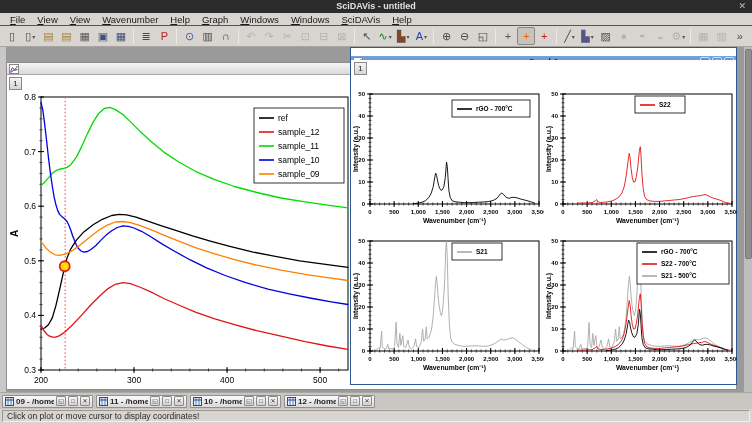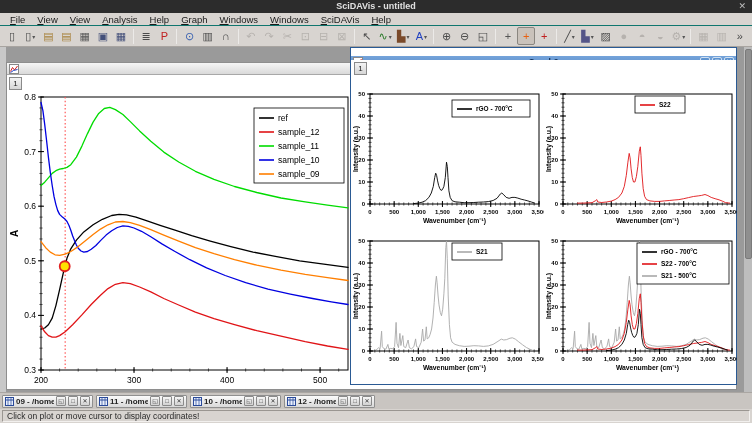--- a/index.html
+++ b/index.html
@@ -72,21 +72,21 @@
 
   <div id="titlebar">
     <span class="t">SciDAVis - untitled</span>
     <span class="x">✕</span>
   </div>
 
   <div id="menubar">
       <span class="menu-item">File</span>
       <span class="menu-item">View</span>
       <span class="menu-item">View</span>
-      <span class="menu-item">Analysis</span>
+      <span class="menu-item">Wavenumber</span>
       <span class="menu-item">Help</span>
       <span class="menu-item">Graph</span>
       <span class="menu-item">Windows</span>
       <span class="menu-item">Windows</span>
       <span class="menu-item">SciDAVis</span>
       <span class="menu-item">Help</span>
     </div>
 
   <div id="toolbar">
       <span class="tb-btn">▯</span>

